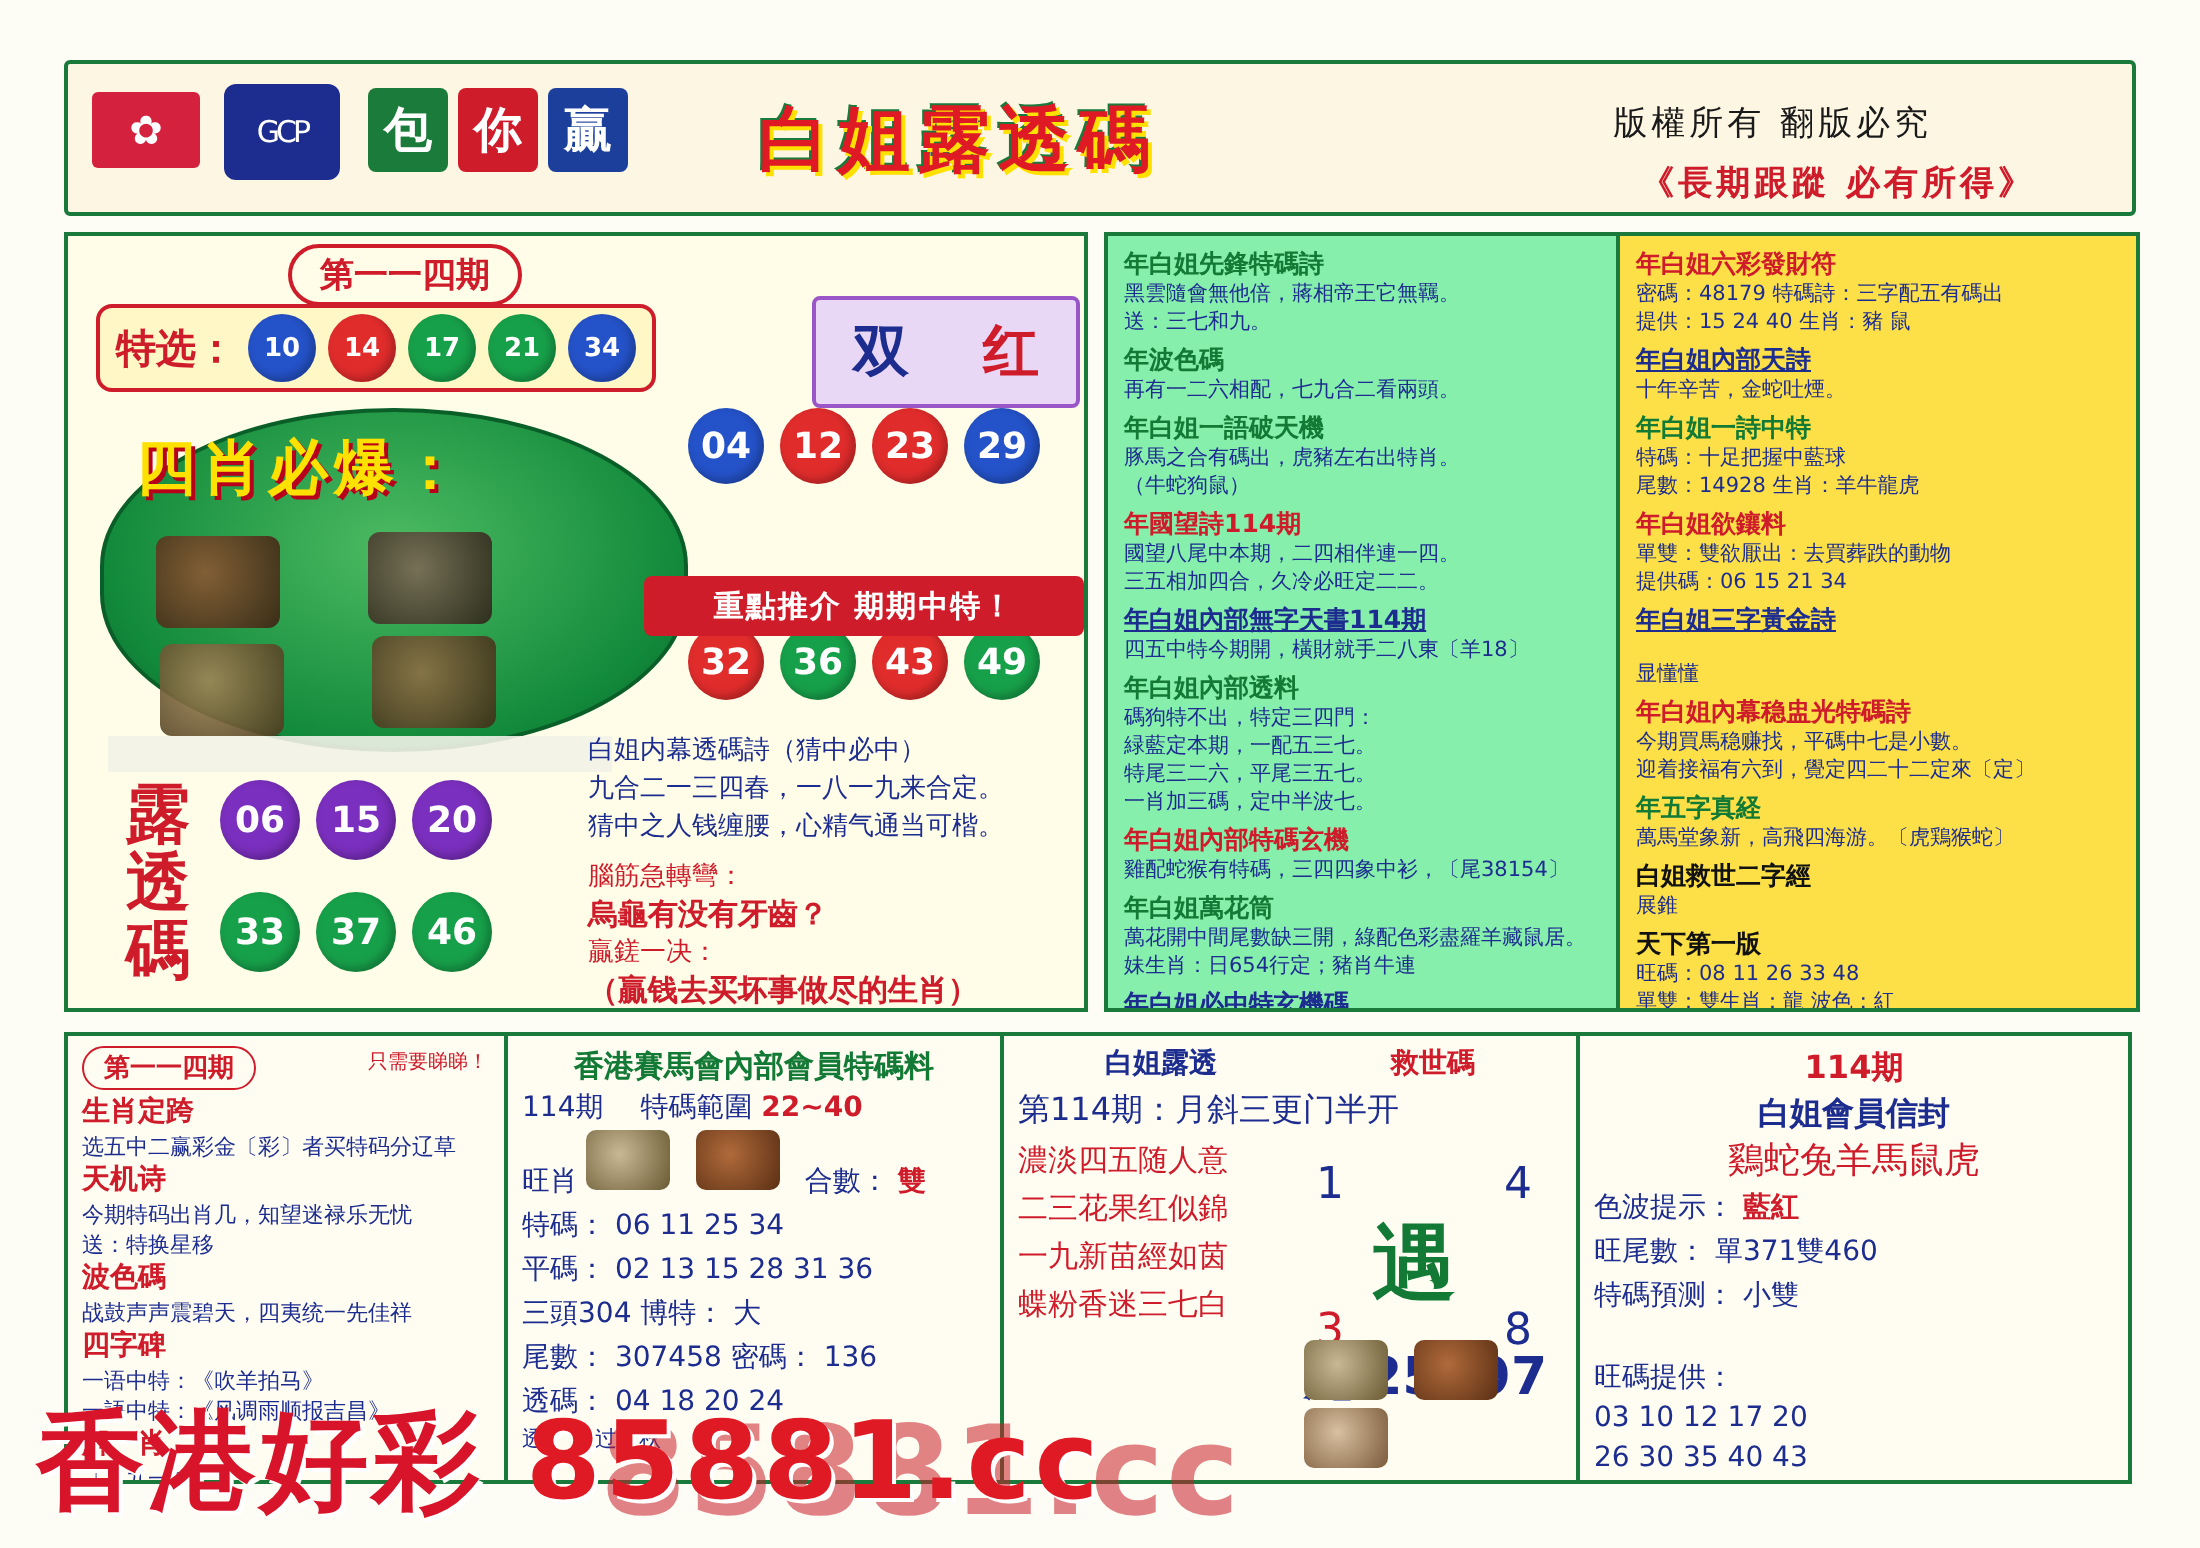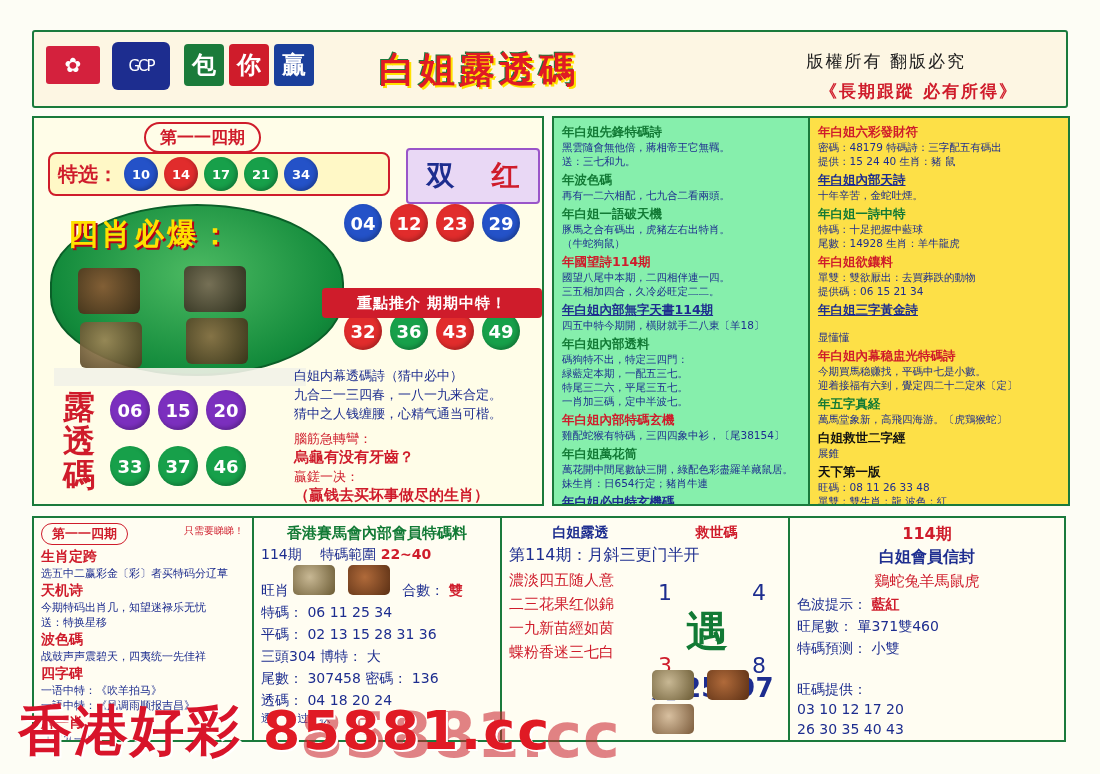--- a/index.html
+++ b/index.html
@@ -60,21 +60,21 @@
   .left-panel{
     position:absolute;left:32px;top:116px;width:512px;height:390px;
     background:#fffde8;border:2px solid #1a7a3c;box-sizing:border-box;
   }
   .issue-badge{
     position:absolute;left:110px;top:4px;
     border:2px solid #cf1c2b;border-radius:20px;padding:2px 14px;
     color:#cf1c2b;font-size:17px;font-weight:bold;background:#fffde8;
   }
   .tese-row{
-    position:absolute;left:14px;top:34px;width:342px;height:44px;
+    position:absolute;left:14px;top:34px;width:280px;height:44px;
     border:2px solid #cf1c2b;border-radius:8px;background:#fff8c6;
     display:flex;align-items:center;padding-left:8px;box-sizing:border-box;
   }
   .tese-label{color:#cf1c2b;font-size:20px;font-weight:bold;margin-right:6px;}
   .ball{
     width:34px;height:34px;border-radius:50%;
     display:inline-flex;align-items:center;justify-content:center;
     color:#fff;font-size:13px;font-weight:bold;margin-right:6px;
     box-shadow:inset -2px -2px 4px rgba(0,0,0,.25);
   }
@@ -467,21 +467,21 @@
       <div style="position:absolute;left:150px;bottom:2px;">
         <span class="animal-sm as1"></span>
         <span class="animal-sm as2"></span>
         <span class="animal-sm as3"></span>
       </div>
     </div>
 
     <div class="bcol bcol4">
       <div style="text-align:center;font-size:16px;font-weight:bold;color:#cf1c2b;line-height:22px;">114期</div>
       <div style="text-align:center;font-size:16px;font-weight:bold;color:#1d2d8f;line-height:24px;">白姐會員信封</div>
-      <div style="text-align:center;font-size:15px;color:#cf1c2b;line-height:24px;">鷄蛇兔羊馬鼠虎</div>
+      <div style="text-align:center;font-size:18px;color:#cf1c2b;line-height:24px;">鷄蛇兔羊馬鼠虎</div>
       <div class="kv">
         <span>色波提示：</span>
         <b>藍紅</b>
       </div>
       <div class="kv">
         <span>旺尾數：</span>
         <span>單371雙460</span>
       </div>
       <div class="kv">
         <span>特碼預测：</span>

